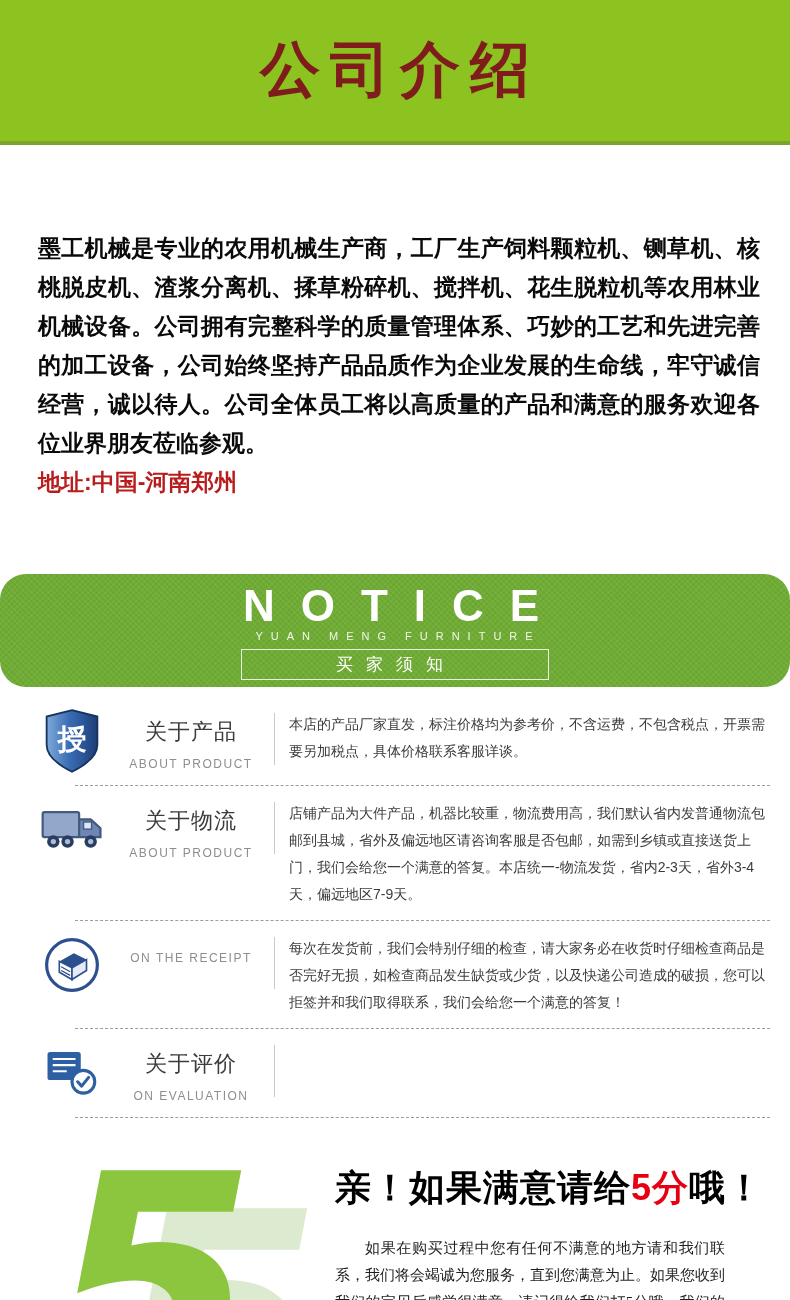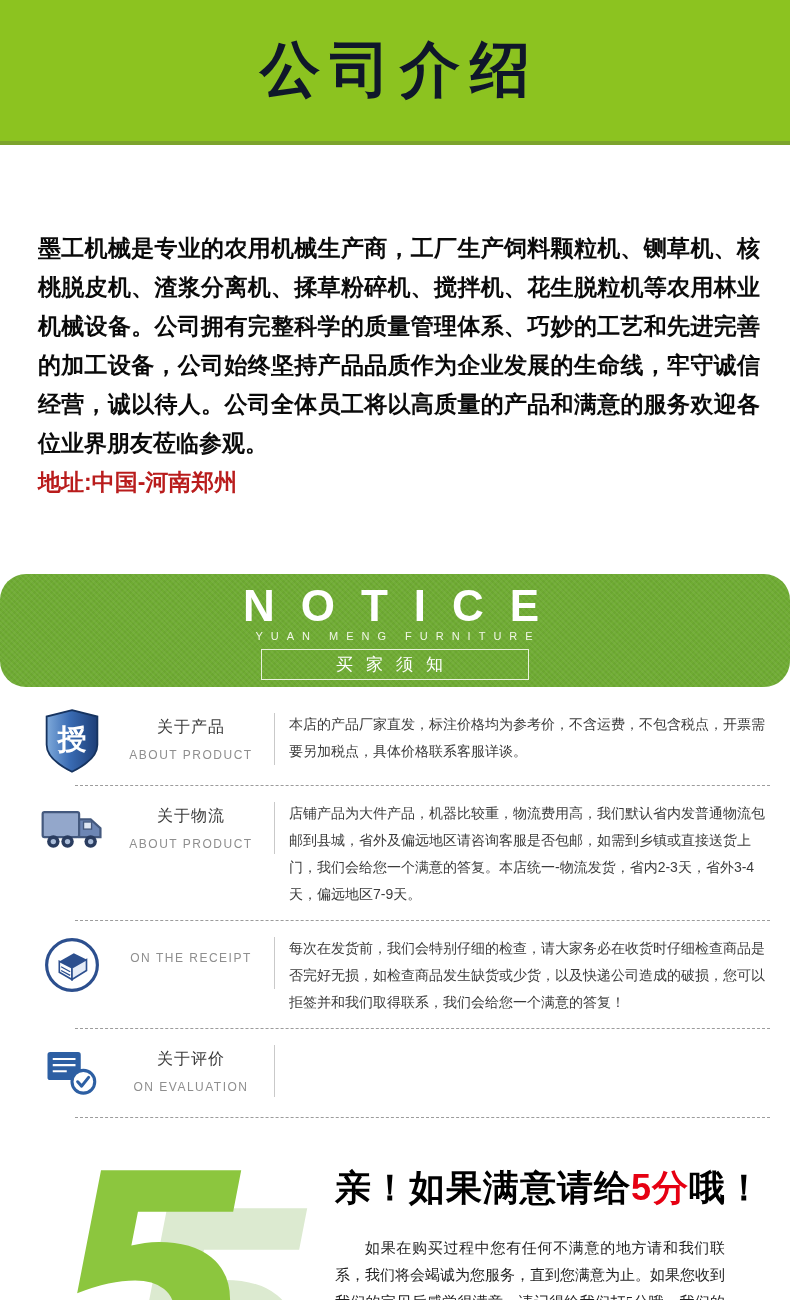--- a/index.html
+++ b/index.html
@@ -2,46 +2,46 @@
 <html><head>
 <meta charset="utf-8">
 <style>
   * { margin:0; padding:0; box-sizing:border-box; }
   body { background:#ffffff; font-family:"Liberation Sans","DejaVu Sans",sans-serif; }
   .page { width:790px; height:1300px; margin:0 auto; background:#fff; overflow:hidden; position:relative; }
 
   
   .hdr { height:145px; background:#8cc320; border-bottom:4px solid #7ca32c;
          display:flex; align-items:center; justify-content:center; }
-  .hdr-title { color:#0f172a; font-size:60px; font-weight:bold; letter-spacing:10px; padding-left:10px; }
+  .hdr-title { color:#7f1d1d; font-size:60px; font-weight:bold; letter-spacing:10px; padding-left:10px; }
 
   
   .company { padding:84px 30px 0 38px; }
   .company-text { font-size:23px; line-height:39px; color:#0a0a0a; font-weight:600; text-align:justify; }
   .company-lead { font-weight:900; }
   .company-addr { font-size:23px; line-height:39px; color:#b91c1c; font-weight:600; }
 
   
   .notice { margin-top:72px; height:113px; background-color:#6fac33;
             background-image:
               repeating-linear-gradient(45deg, rgba(255,255,255,0.05) 0 2px, transparent 2px 4px),
               repeating-linear-gradient(-45deg, rgba(0,0,0,0.04) 0 2px, transparent 2px 4px);
             display:flex; flex-direction:column; align-items:center; padding-top:10px;border-radius:26px; }
   .notice-title { color:#fff; font-size:44px; font-weight:bold; letter-spacing:26px; padding-left:18px; line-height:44px; }
   .notice-sub { color:#f2f7e8; font-size:11px; letter-spacing:8px; padding-left:6px; margin-top:2px; }
-  .notice-badge { margin-top:7px; border:1px solid #e9f2dd; width:268px; height:31px;
+  .notice-badge { margin-top:7px; border:1px solid #e9f2dd; width:308px; height:31px;
                   display:flex; align-items:center; justify-content:center;
                   color:#fff; font-size:17px; letter-spacing:13px; padding-left:2px;text-align:center; }
 
   
   .sections { padding-top:14px; }
   .sec-row { display:flex; align-items:flex-start; padding:8px 22px 10px 40px; min-height:64px; }
   .sec-icon { width:64px; height:64px; flex:0 0 64px; display:flex; align-items:center; justify-content:center; }
   .sec-titles { flex:0 0 138px; margin-left:18px; text-align:center; padding-top:8px; }
-  .sec-title { font-size:16px; color:#3c3c3c; letter-spacing:1px; }
+  .sec-title { font-size:22px; color:#3c3c3c; letter-spacing:1px; }
   .sec-sub { font-size:12px; color:#8e8e8e; letter-spacing:1.5px; margin-top:10px; text-transform:uppercase; }
   .sec-vline { width:1px; background:#c9c9c9; height:52px; margin:4px 14px 0 14px; flex:0 0 1px; }
   .sec-body { flex:1; font-size:14px; line-height:27px; color:#3b3b3b; padding-top:2px; }
   .dashed { border-top:1px dashed #9c9c9c; margin:2px 20px 4px 75px; }
 
   
   .rating { position:relative; margin-top:28px; height:330px; }
   .big5-wrap { position:absolute; left:48px; top:-10px; width:300px; height:320px; }
   .big5-ghost { position:absolute; left:66px; top:38px; font-size:300px; line-height:300px;
                 font-weight:bold; font-style:italic; color:#dcead0; font-family:"DejaVu Sans",sans-serif; }

